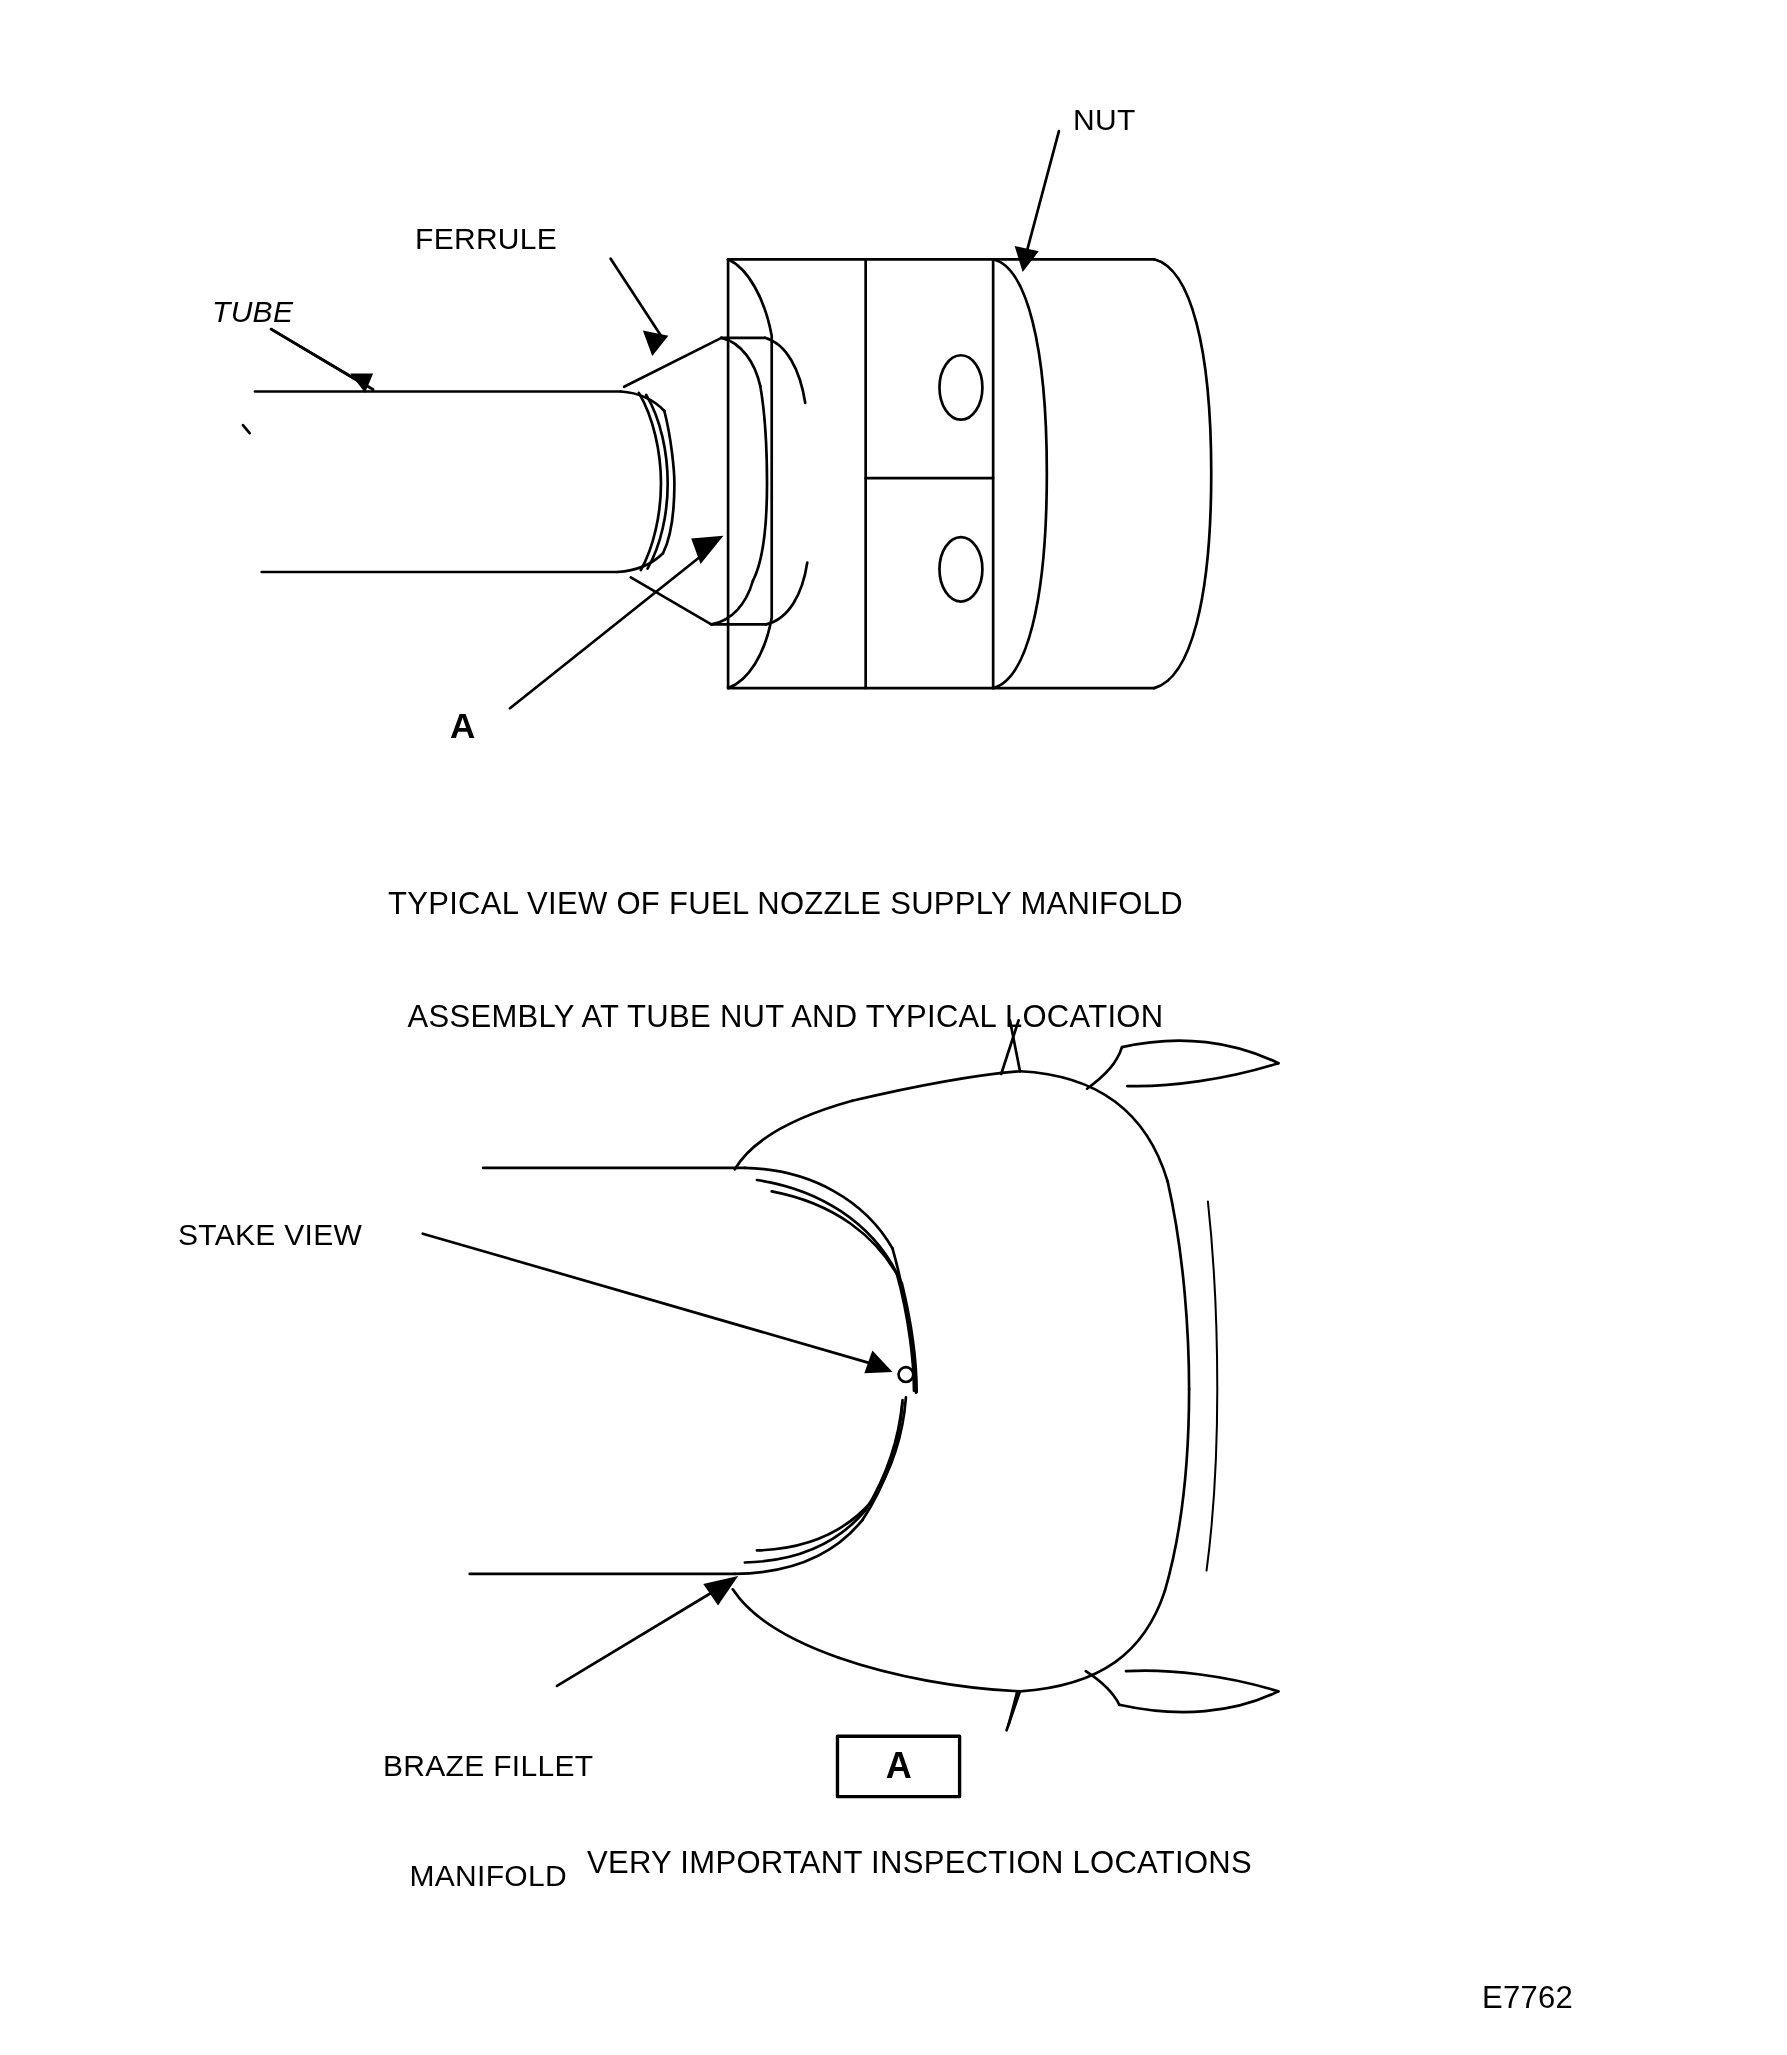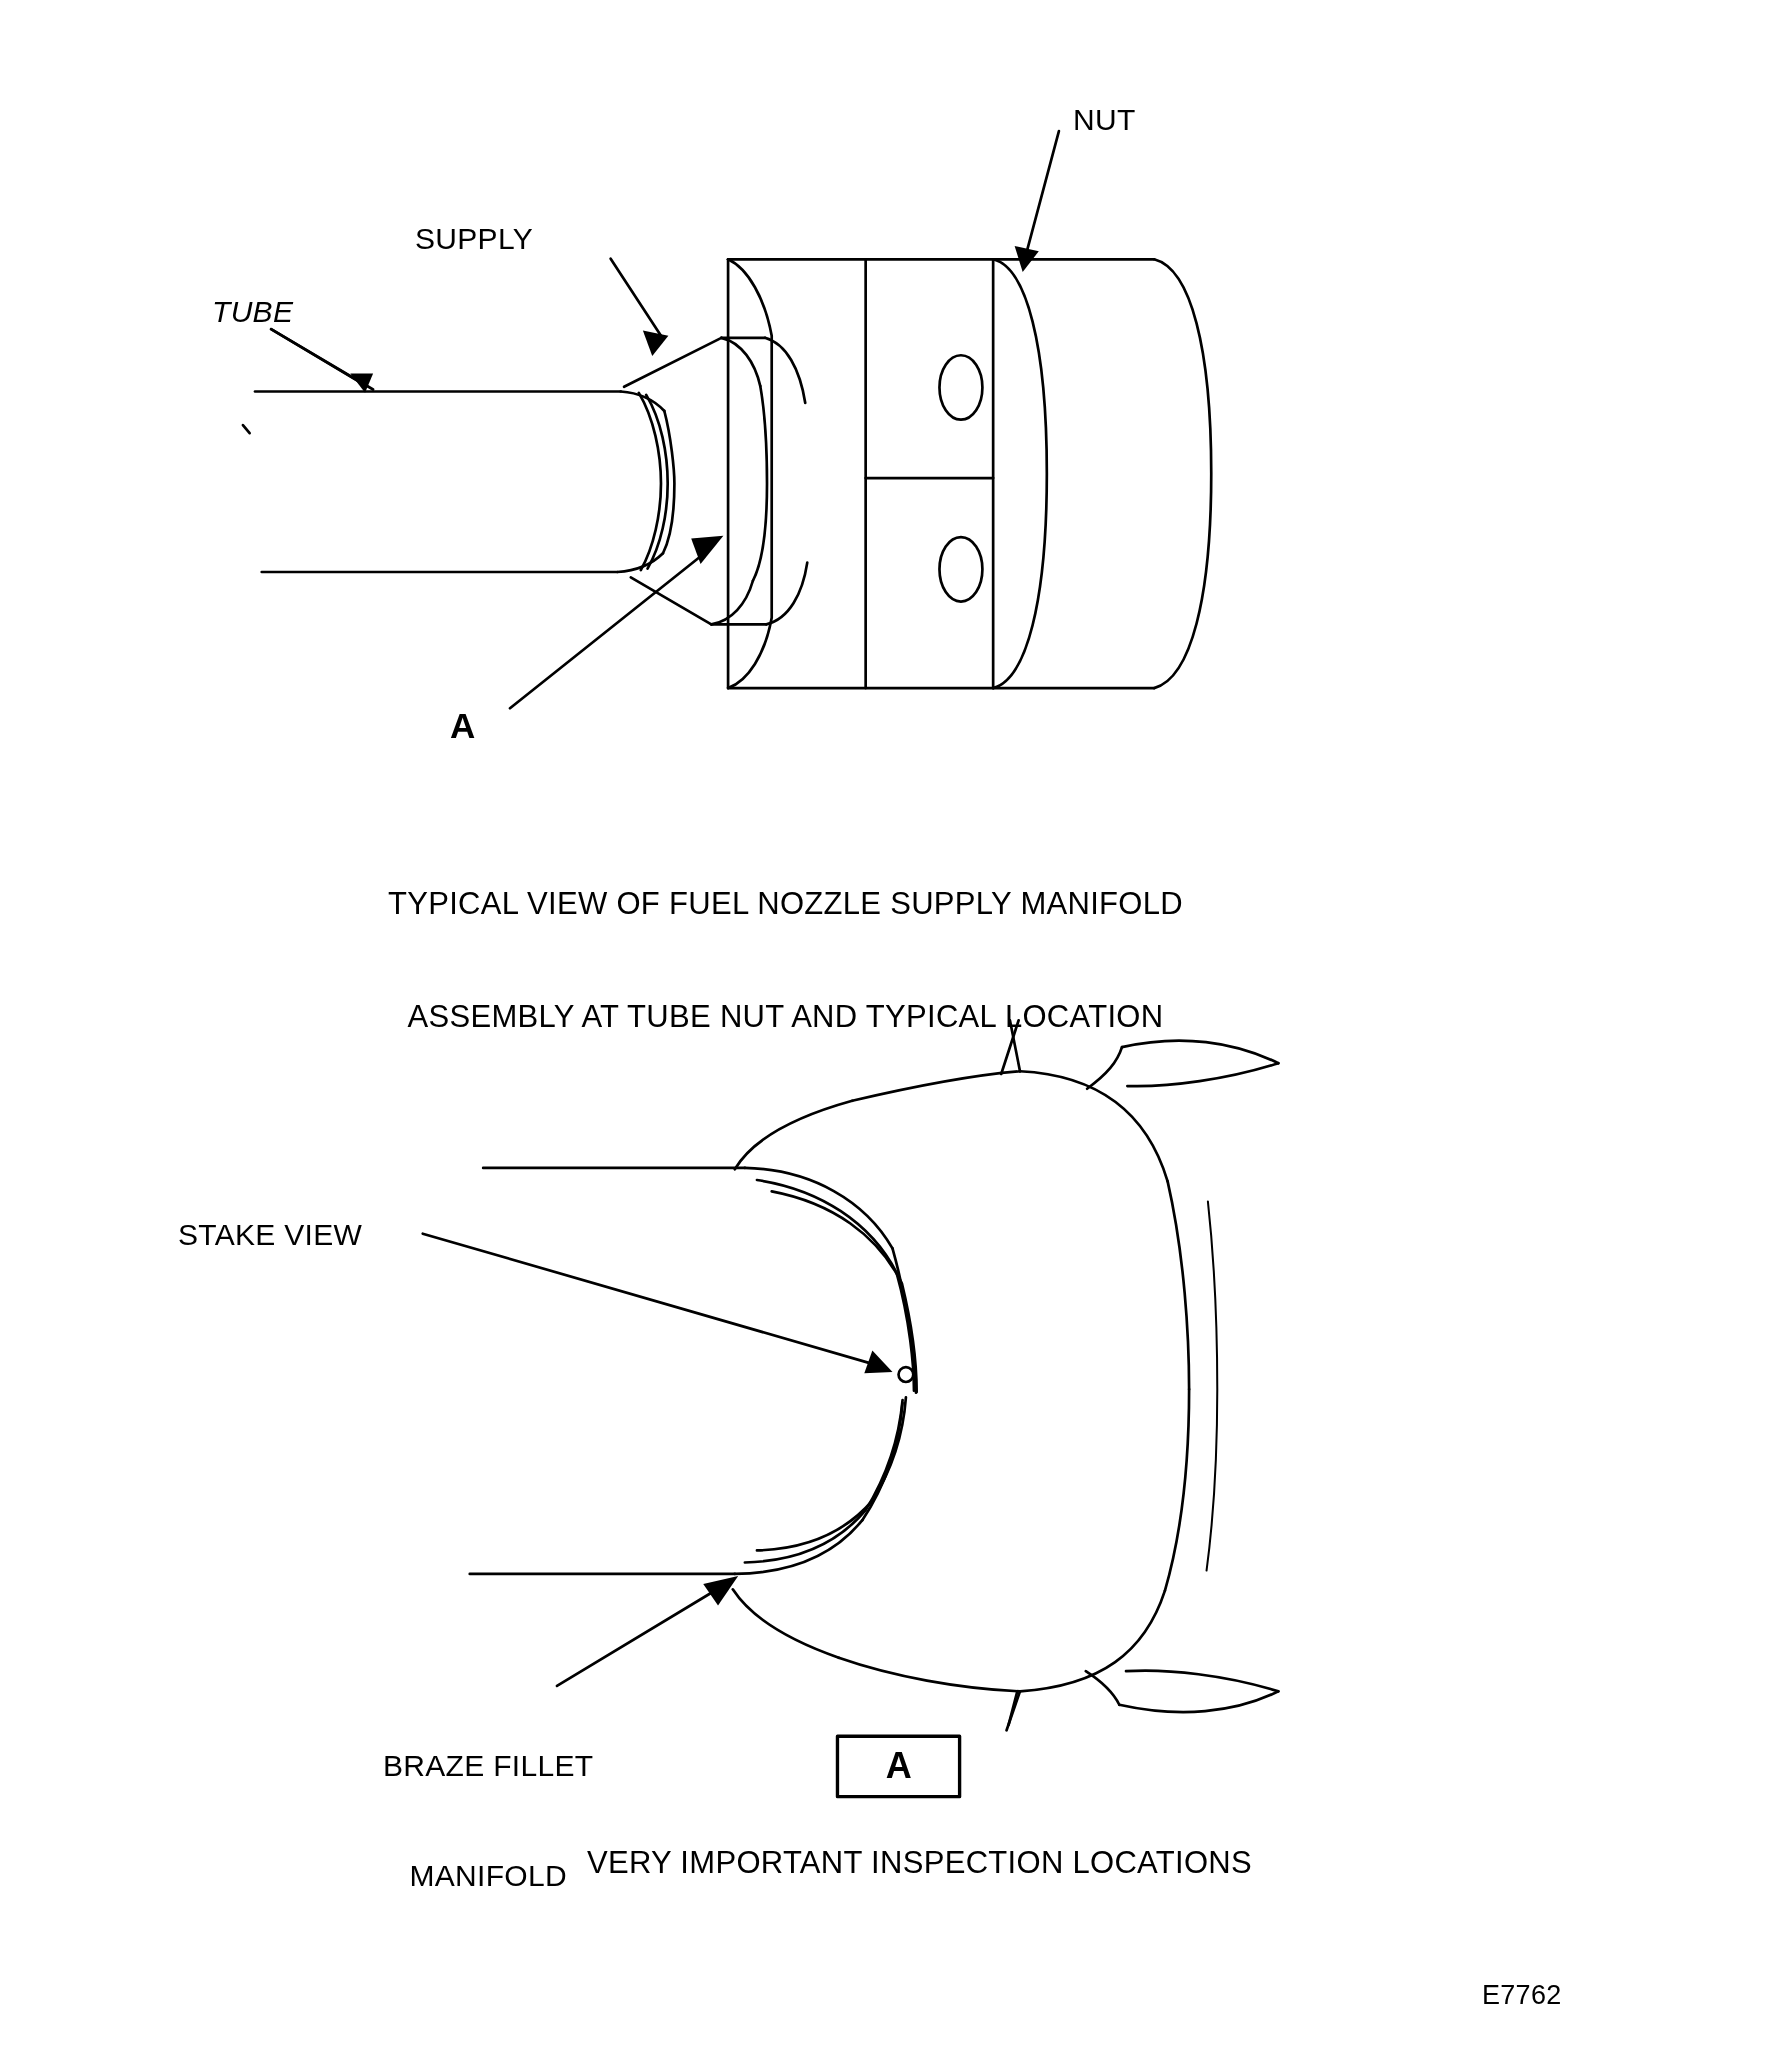--- a/index.html
+++ b/index.html
@@ -29,21 +29,21 @@
     position: absolute;
     font-family: "Liberation Sans", sans-serif;
     font-weight: normal;
     letter-spacing: 0.3px;
     white-space: pre;
     line-height: 1.22;
   }
   .lbl-callout { font-size: 30px; }
   .lbl-caption { font-size: 31px; text-align: center; }
   .lbl-bold { font-weight: bold; }
-  .lbl-code { font-size: 27px; }
+  .lbl-code { font-size: 31px; }
 
   #lbl-tube      { left: 212px;  top: 294px; font-style: italic; }
   #lbl-ferrule   { left: 415px;  top: 221px; }
   #lbl-nut       { left: 1073px; top: 102px; }
   #lbl-a-upper   { left: 450px;  top: 705px; font-size: 35px; }
   #cap-upper     { left: 0px;    top: 809px; width: 1571px; }
   #lbl-stake     { left: 178px;  top: 1217px; }
   #lbl-braze     { left: 383px;  top: 1675px; text-align: center; }
   #lbl-a-box     { left: 838px; top: 1736px; width: 122px; height: 60px; }
   #lbl-a-box span { font-size: 36px; }
@@ -181,21 +181,21 @@
         <path d="M 830 2512 L 1062 2372"></path>
         <polygon points="1100,2348 1070,2392 1048,2360" fill="#000000" stroke="none"></polygon>
       </g>
 
       <rect x="1248" y="2587" width="182" height="90" fill="none" stroke="#000000" stroke-width="5"></rect>
     </g>
   </svg>
 
   <div class="lbl lbl-callout" id="lbl-tube">TUBE</div>
 
-  <div class="lbl lbl-callout" id="lbl-ferrule">SUPPLY</div>
+  <div class="lbl lbl-callout" id="lbl-ferrule">FERRULE</div>
 
   <div class="lbl lbl-callout" id="lbl-nut">NUT</div>
 
   <div class="lbl lbl-bold" id="lbl-a-upper">A</div>
 
   <div class="lbl lbl-caption" id="cap-upper">
     <div>TYPICAL VIEW OF FUEL NOZZLE SUPPLY MANIFOLD</div>
     <div>ASSEMBLY AT TUBE NUT AND TYPICAL LOCATION</div>
   </div>
 

